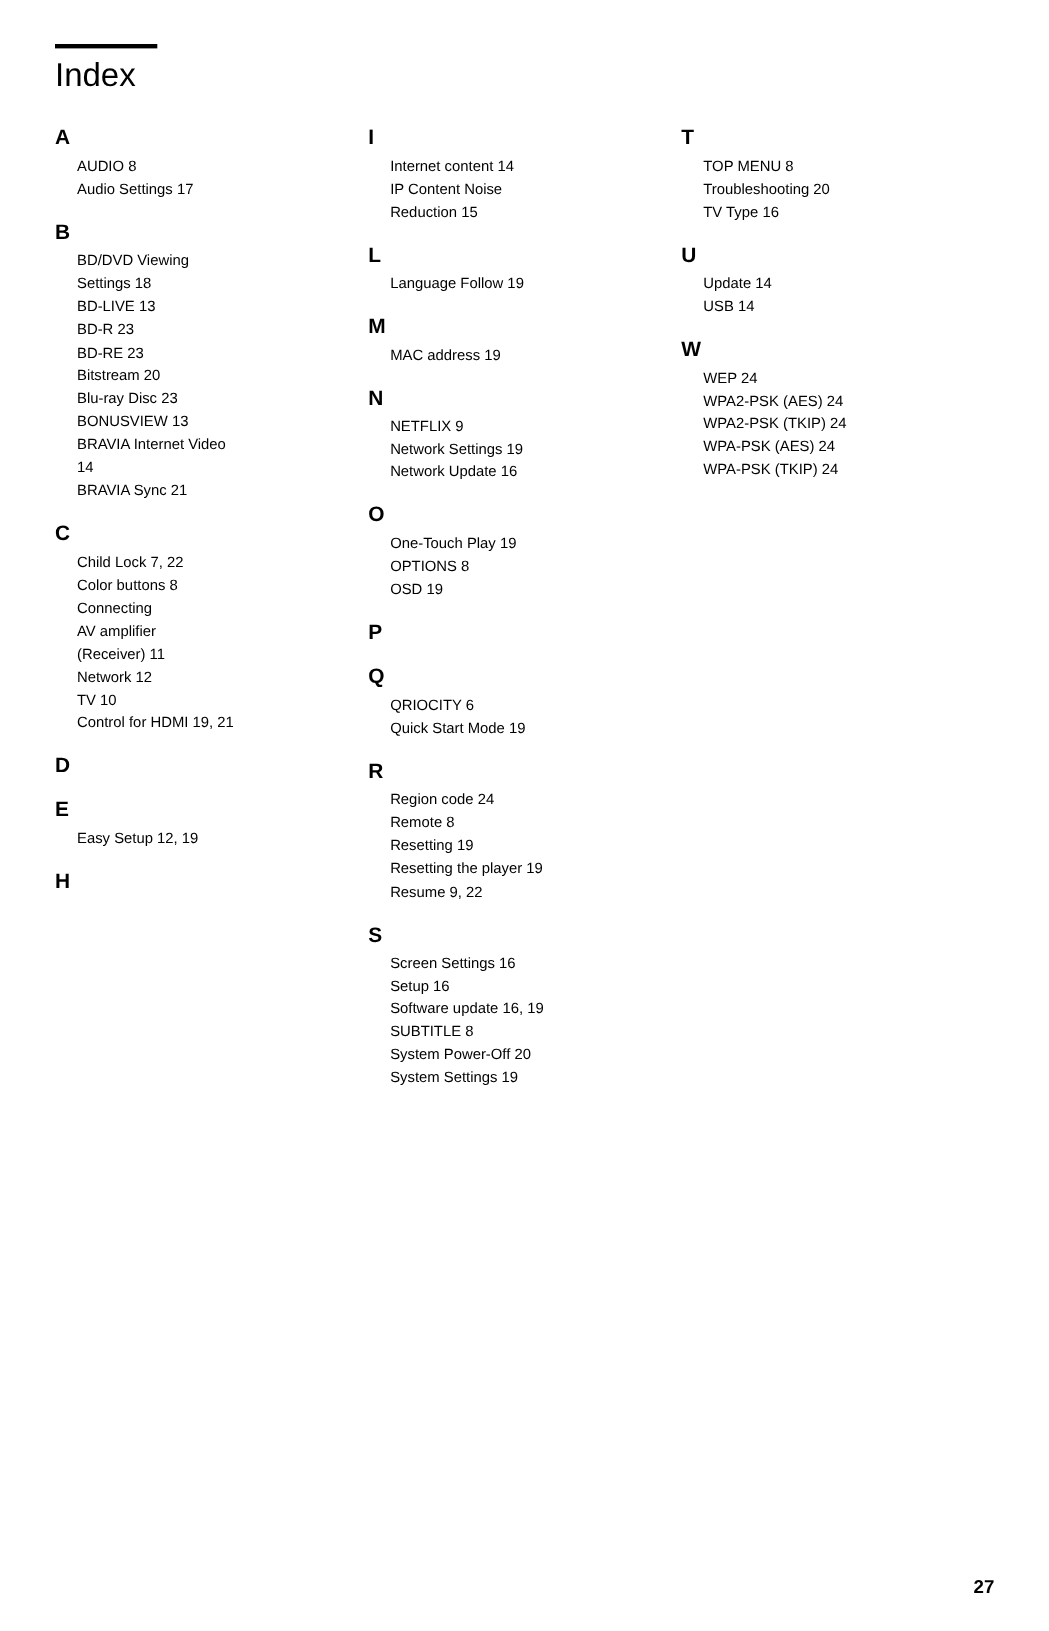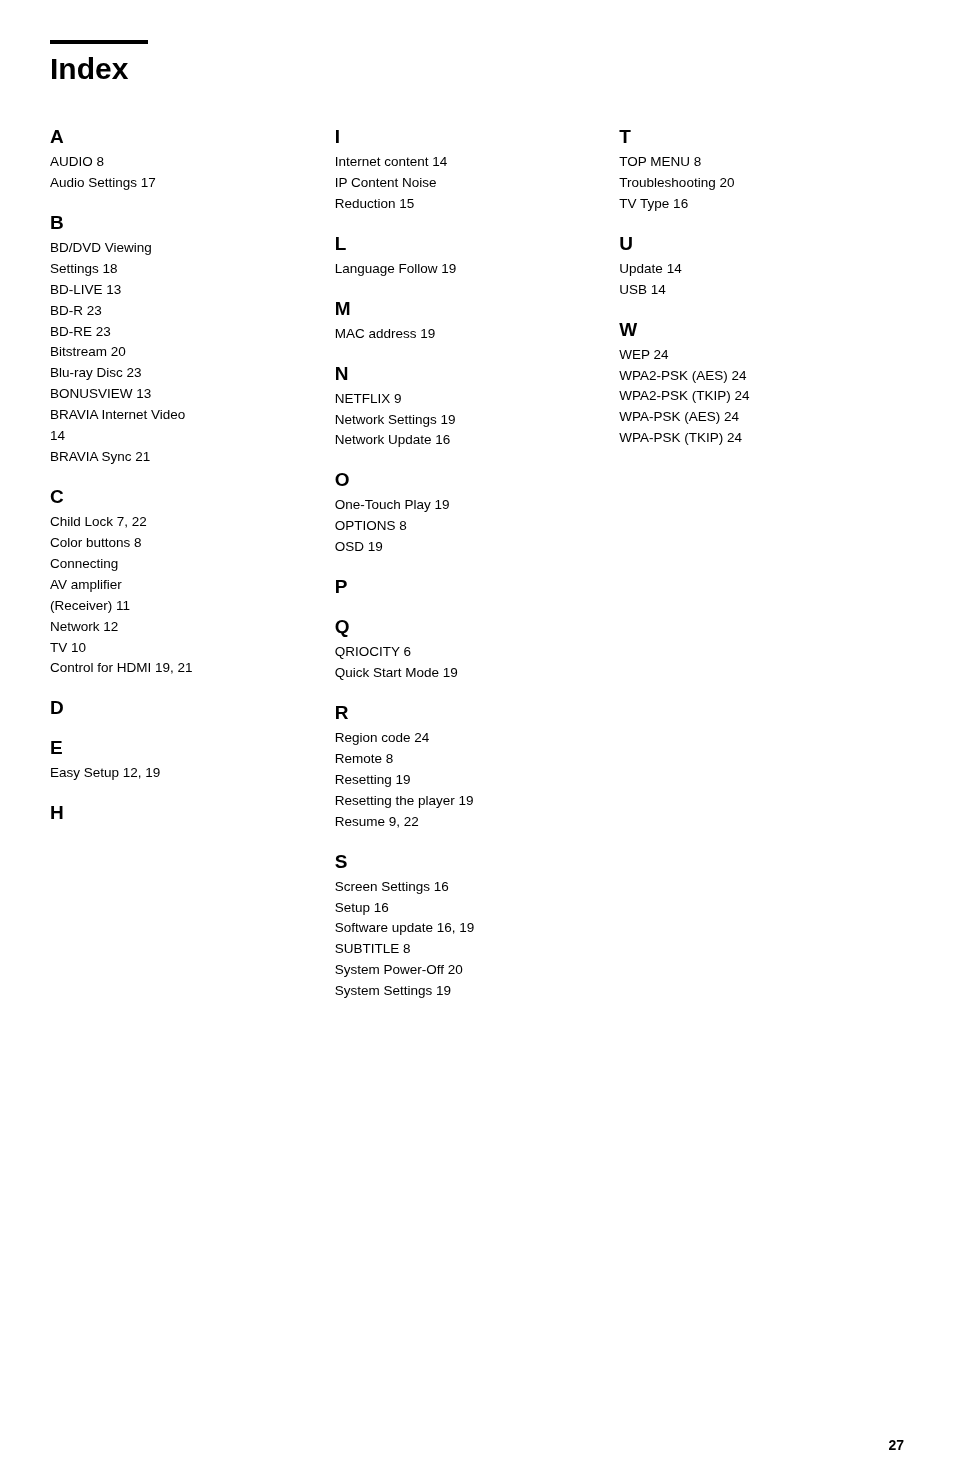--- a/index.html
+++ b/index.html
@@ -12,27 +12,27 @@
       min-height: 1483px;
       position: relative;
     }
     .page {
       padding: 40px 50px 60px 50px;
     }
     .page-number {
       position: absolute;
       bottom: 30px;
       right: 50px;
-      font-size: 14px;
+      font-size: 17px;
       font-weight: bold;
     }
     .index-title {
       font-size: 30px;
-      font-weight: 700;
-      margin-bottom: 40px;
+      font-weight: 400;
+      margin-bottom: 29px;
       border-top: 4px solid #000;
       padding-top: 8px;
       display: inline-block;
       padding-right: 20px;
     }
     .columns-wrapper {
       display: flex;
       gap: 0;
       align-items: flex-start;
     }
@@ -44,20 +44,21 @@
       margin-bottom: 18px;
     }
     .section-letter {
       font-size: 19px;
       font-weight: 900;
       margin-bottom: 4px;
     }
     .section-items {
       font-size: 13.5px;
       line-height: 1.55;
+      margin-left: 20px;
     }
     .section-items p {
       margin: 0;
       padding: 0;
     }
     .indent1 {
       padding-left: 18px;
     }
     .indent2 {
       padding-left: 36px;

